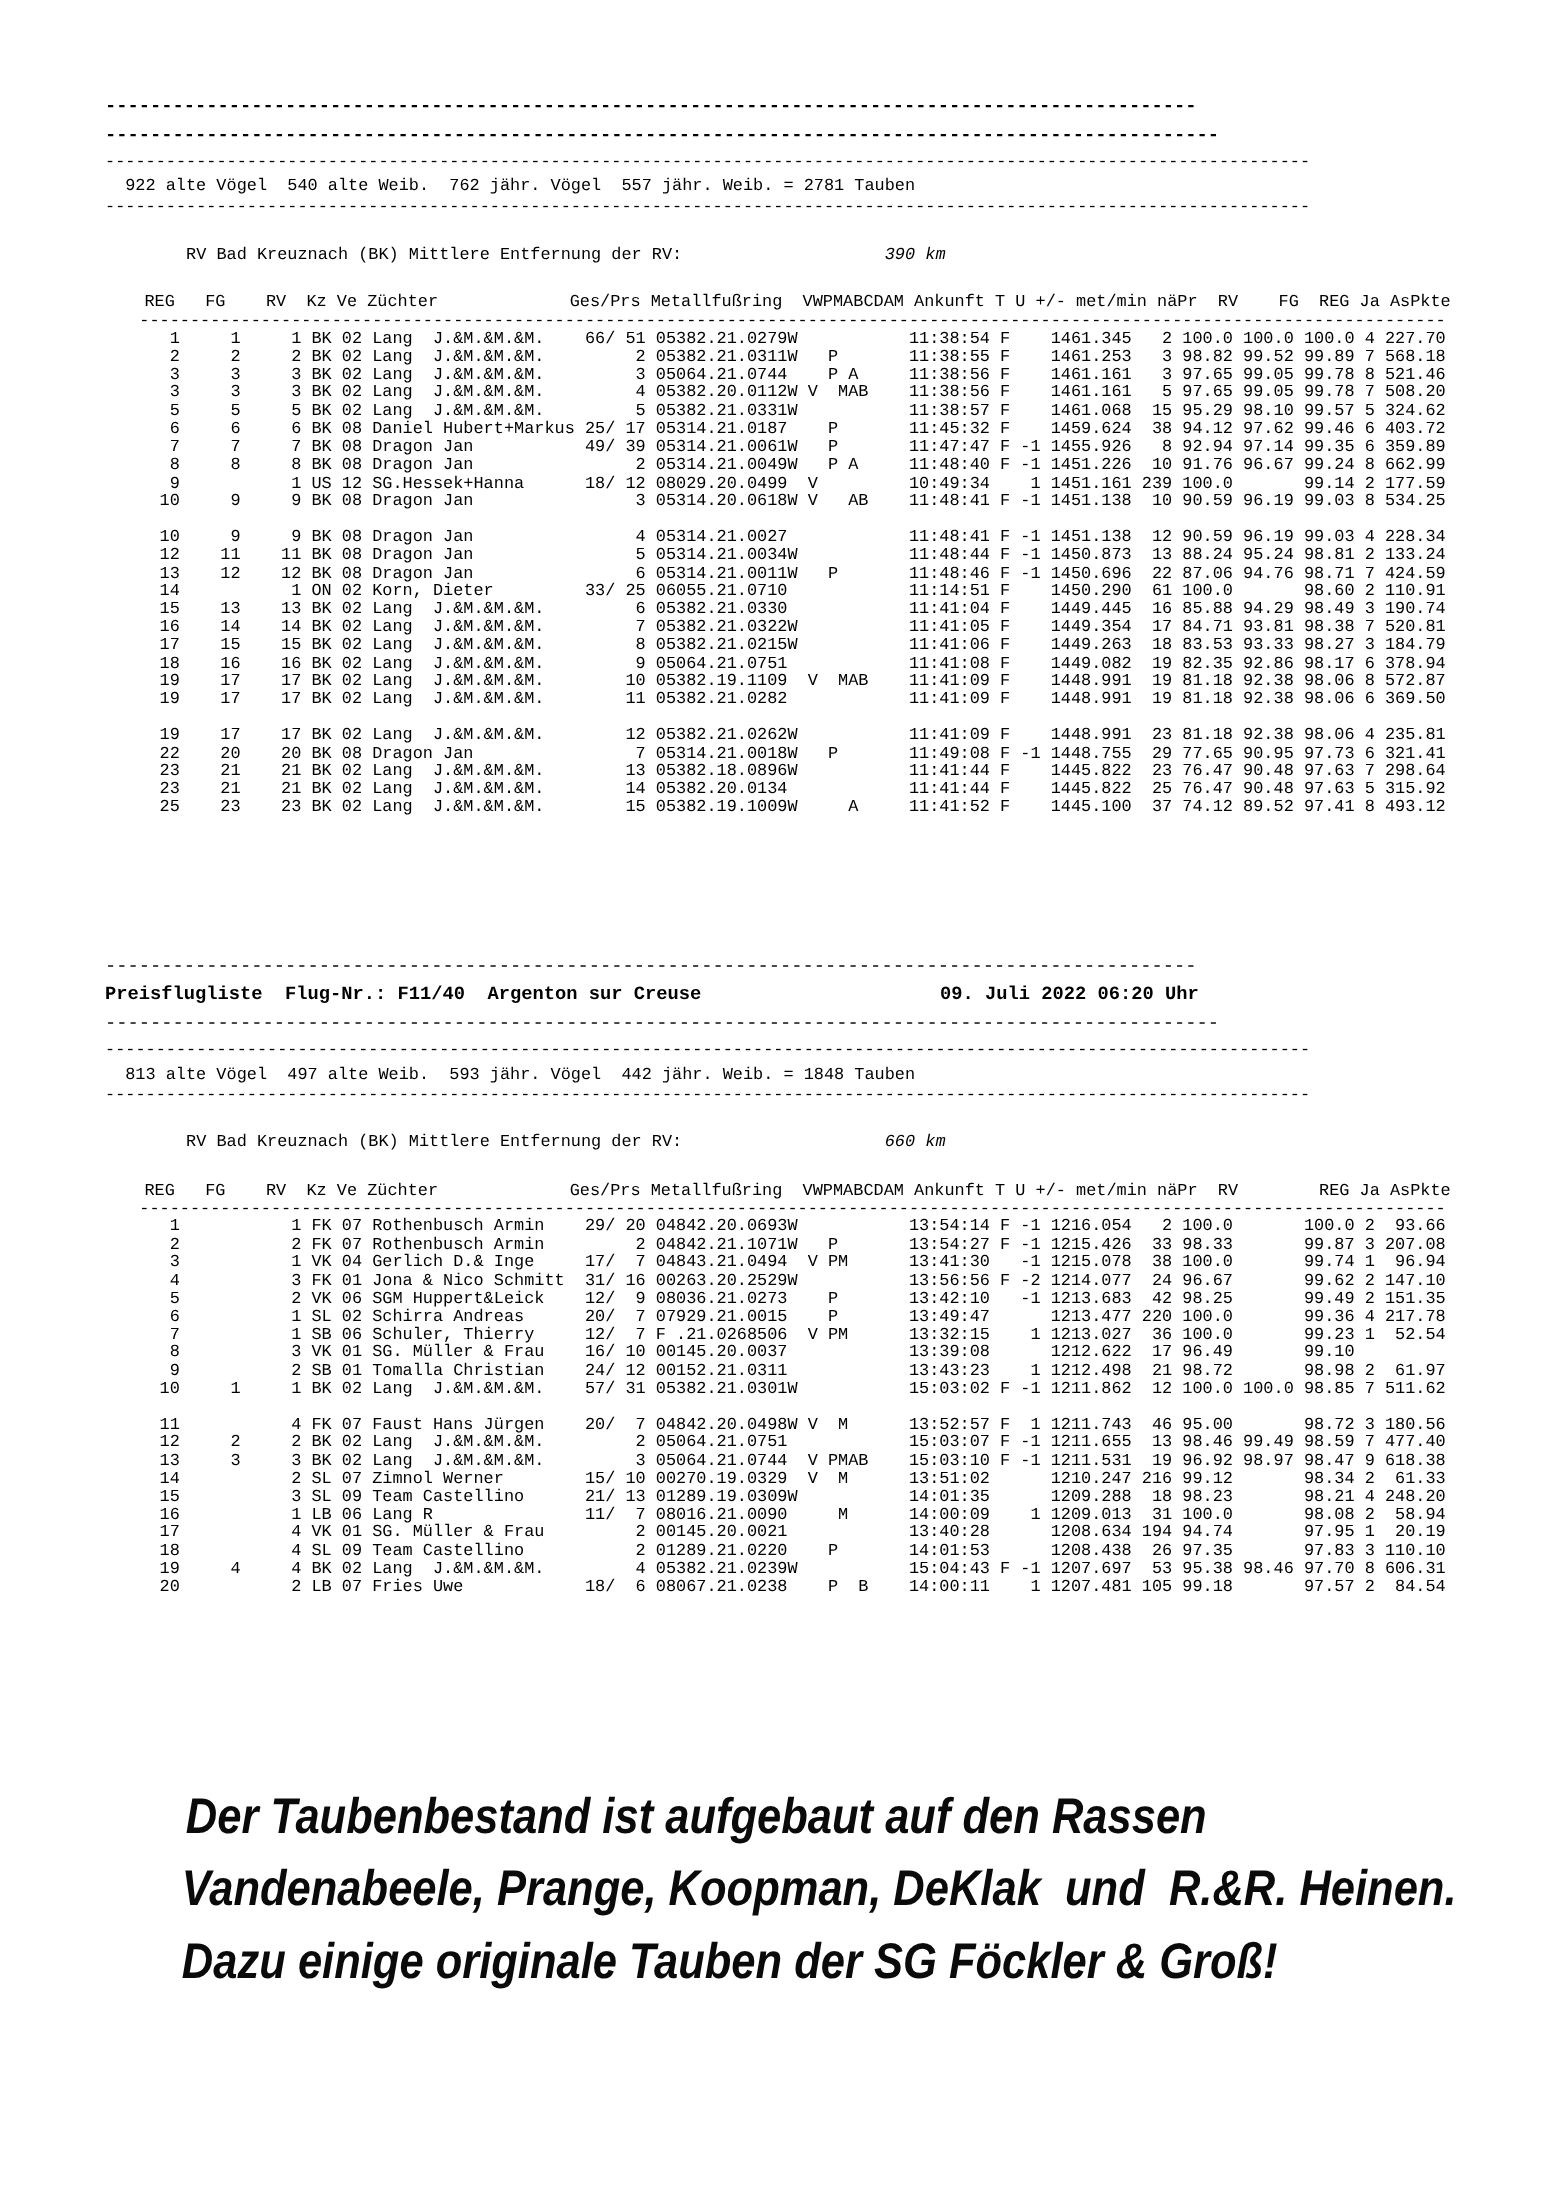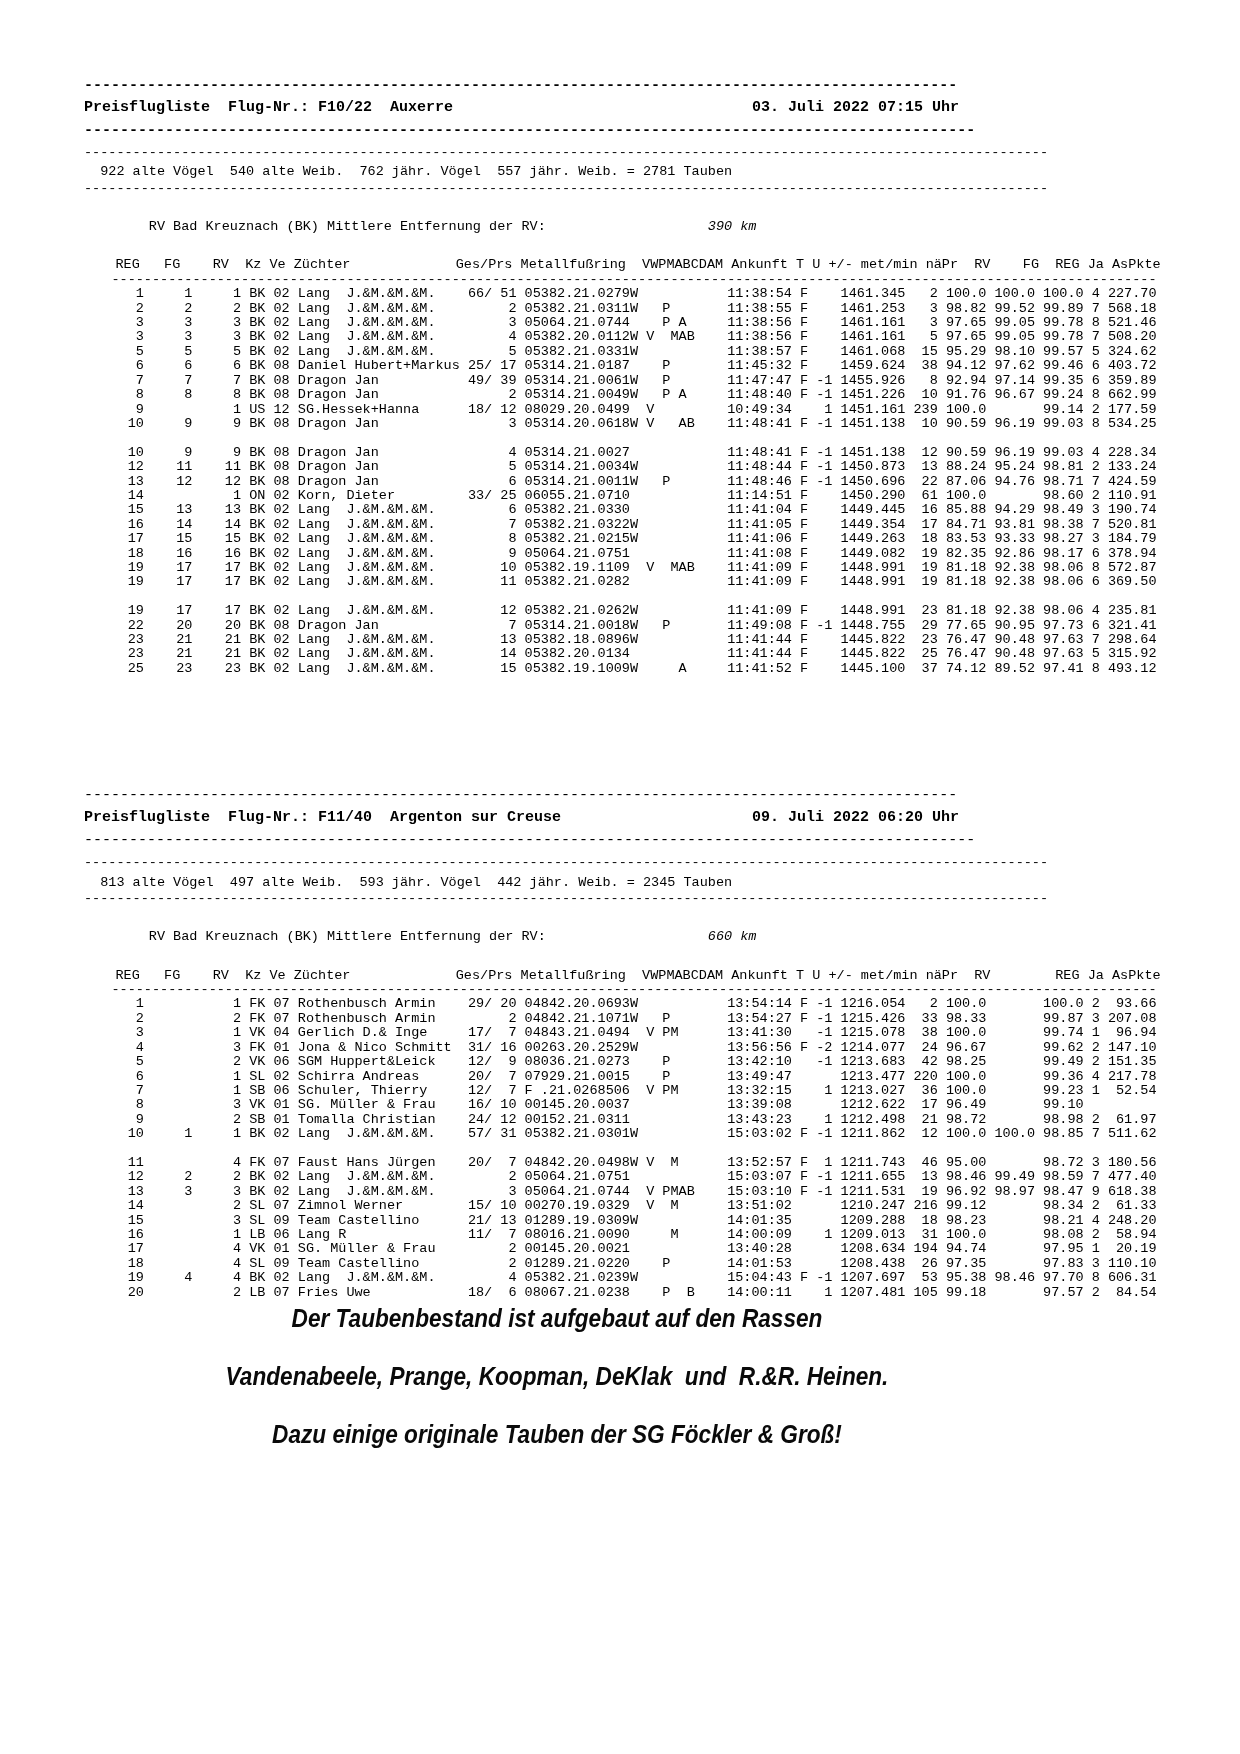--- a/index.html
+++ b/index.html
@@ -25,39 +25,35 @@
   .stats-line{font-size:13.5px;line-height:14.4px;white-space:pre;padding-left:2ch;margin-top:5px;}
   .rv-line{font-size:13.5px;line-height:14.4px;white-space:pre;margin-top:9px;}
   .rv-line .dist{margin-left:20ch;font-style:italic;}
   pre.rtable{
     margin:10px 0 0 0;font-family:inherit;
     font-size:13.5px;line-height:14.4px;text-align:center;
   }
   pre.rtable .trow{white-space:pre;}
   .section2{margin-top:112px;}
   .footer{
-    width:946px;text-align:center;
+    margin-top:157px;width:946px;text-align:center;
     font-family:"Liberation Sans","DejaVu Sans",sans-serif;
     font-weight:bold;font-style:italic;
-    font-size:26px;line-height:36px;color:#0a0a0a;
+    font-size:40px;line-height:36px;color:#0a0a0a;
   }
   .footer .fline{transform:scaleX(0.87);transform-origin:center;margin-bottom:22px;white-space:pre;}
 </style>
 </head>
 <body>
 
 <div class="page">
   <div class="content">
 
     <section>
       <div class="dash-bold">-------------------------------------------------------------------------------------------------</div>
-      <div class="report-header">
-        <span>Preisflugliste  Flug-Nr.: F10/22  Auxerre</span>
-        <span>03. Juli 2022 07:15 Uhr</span>
-      </div>
       <div class="dash-bold mt8">---------------------------------------------------------------------------------------------------</div>
 
       <div class="wdash mt8">-----------------------------------------------------------------------------------------------------------------------</div>
       <div class="stats-line">922 alte Vögel  540 alte Weib.  762 jähr. Vögel  557 jähr. Weib. = 2781 Tauben</div>
       <div class="wdash mt2">-----------------------------------------------------------------------------------------------------------------------</div>
 
       <div class="rv-line">
         <span>RV Bad Kreuznach (BK) Mittlere Entfernung der RV:</span><span class="dist">390 km</span>
       </div>
 
@@ -66,21 +62,21 @@
 
     <section class="section2">
       <div class="dash-thin">-------------------------------------------------------------------------------------------------</div>
       <div class="report-header">
         <span>Preisflugliste  Flug-Nr.: F11/40  Argenton sur Creuse</span>
         <span>09. Juli 2022 06:20 Uhr</span>
       </div>
       <div class="dash-thin mt8">---------------------------------------------------------------------------------------------------</div>
 
       <div class="wdash mt8">-----------------------------------------------------------------------------------------------------------------------</div>
-      <div class="stats-line">813 alte Vögel  497 alte Weib.  593 jähr. Vögel  442 jähr. Weib. = 2345 Tauben</div>
+      <div class="stats-line">813 alte Vögel  497 alte Weib.  593 jähr. Vögel  442 jähr. Weib. = 1848 Tauben</div>
       <div class="wdash mt2">-----------------------------------------------------------------------------------------------------------------------</div>
 
       <div class="rv-line">
         <span>RV Bad Kreuznach (BK) Mittlere Entfernung der RV:</span><span class="dist">660 km</span>
       </div>
 
       <pre class="rtable"><div class="trow"> REG   FG    RV  Kz Ve Züchter             Ges/Prs Metallfußring  VWPMABCDAM Ankunft T U +/- met/min näPr  RV        REG Ja AsPkte</div><div class="trow">---------------------------------------------------------------------------------------------------------------------------------</div><div class="trow">   1           1 FK 07 Rothenbusch Armin    29/ 20 04842.20.0693W           13:54:14 F -1 1216.054   2 100.0       100.0 2  93.66</div><div class="trow">   2           2 FK 07 Rothenbusch Armin         2 04842.21.1071W   P       13:54:27 F -1 1215.426  33 98.33       99.87 3 207.08</div><div class="trow">   3           1 VK 04 Gerlich D.&amp; Inge     17/  7 04843.21.0494  V PM      13:41:30   -1 1215.078  38 100.0       99.74 1  96.94</div><div class="trow">   4           3 FK 01 Jona &amp; Nico Schmitt  31/ 16 00263.20.2529W           13:56:56 F -2 1214.077  24 96.67       99.62 2 147.10</div><div class="trow">   5           2 VK 06 SGM Huppert&amp;Leick    12/  9 08036.21.0273    P       13:42:10   -1 1213.683  42 98.25       99.49 2 151.35</div><div class="trow">   6           1 SL 02 Schirra Andreas      20/  7 07929.21.0015    P       13:49:47      1213.477 220 100.0       99.36 4 217.78</div><div class="trow">   7           1 SB 06 Schuler, Thierry     12/  7 F .21.0268506  V PM      13:32:15    1 1213.027  36 100.0       99.23 1  52.54</div><div class="trow">   8           3 VK 01 SG. Müller &amp; Frau    16/ 10 00145.20.0037            13:39:08      1212.622  17 96.49       99.10         </div><div class="trow">   9           2 SB 01 Tomalla Christian    24/ 12 00152.21.0311            13:43:23    1 1212.498  21 98.72       98.98 2  61.97</div><div class="trow">  10     1     1 BK 02 Lang  J.&amp;M.&amp;M.&amp;M.    57/ 31 05382.21.0301W           15:03:02 F -1 1211.862  12 100.0 100.0 98.85 7 511.62</div><div class="trow">&nbsp;</div><div class="trow">  11           4 FK 07 Faust Hans Jürgen    20/  7 04842.20.0498W V  M      13:52:57 F  1 1211.743  46 95.00       98.72 3 180.56</div><div class="trow">  12     2     2 BK 02 Lang  J.&amp;M.&amp;M.&amp;M.         2 05064.21.0751            15:03:07 F -1 1211.655  13 98.46 99.49 98.59 7 477.40</div><div class="trow">  13     3     3 BK 02 Lang  J.&amp;M.&amp;M.&amp;M.         3 05064.21.0744  V PMAB    15:03:10 F -1 1211.531  19 96.92 98.97 98.47 9 618.38</div><div class="trow">  14           2 SL 07 Zimnol Werner        15/ 10 00270.19.0329  V  M      13:51:02      1210.247 216 99.12       98.34 2  61.33</div><div class="trow">  15           3 SL 09 Team Castellino      21/ 13 01289.19.0309W           14:01:35      1209.288  18 98.23       98.21 4 248.20</div><div class="trow">  16           1 LB 06 Lang R               11/  7 08016.21.0090     M      14:00:09    1 1209.013  31 100.0       98.08 2  58.94</div><div class="trow">  17           4 VK 01 SG. Müller &amp; Frau         2 00145.20.0021            13:40:28      1208.634 194 94.74       97.95 1  20.19</div><div class="trow">  18           4 SL 09 Team Castellino           2 01289.21.0220    P       14:01:53      1208.438  26 97.35       97.83 3 110.10</div><div class="trow">  19     4     4 BK 02 Lang  J.&amp;M.&amp;M.&amp;M.         4 05382.21.0239W           15:04:43 F -1 1207.697  53 95.38 98.46 97.70 8 606.31</div><div class="trow">  20           2 LB 07 Fries Uwe            18/  6 08067.21.0238    P  B    14:00:11    1 1207.481 105 99.18       97.57 2  84.54</div></pre>
     </section>
 
     <div class="footer">

